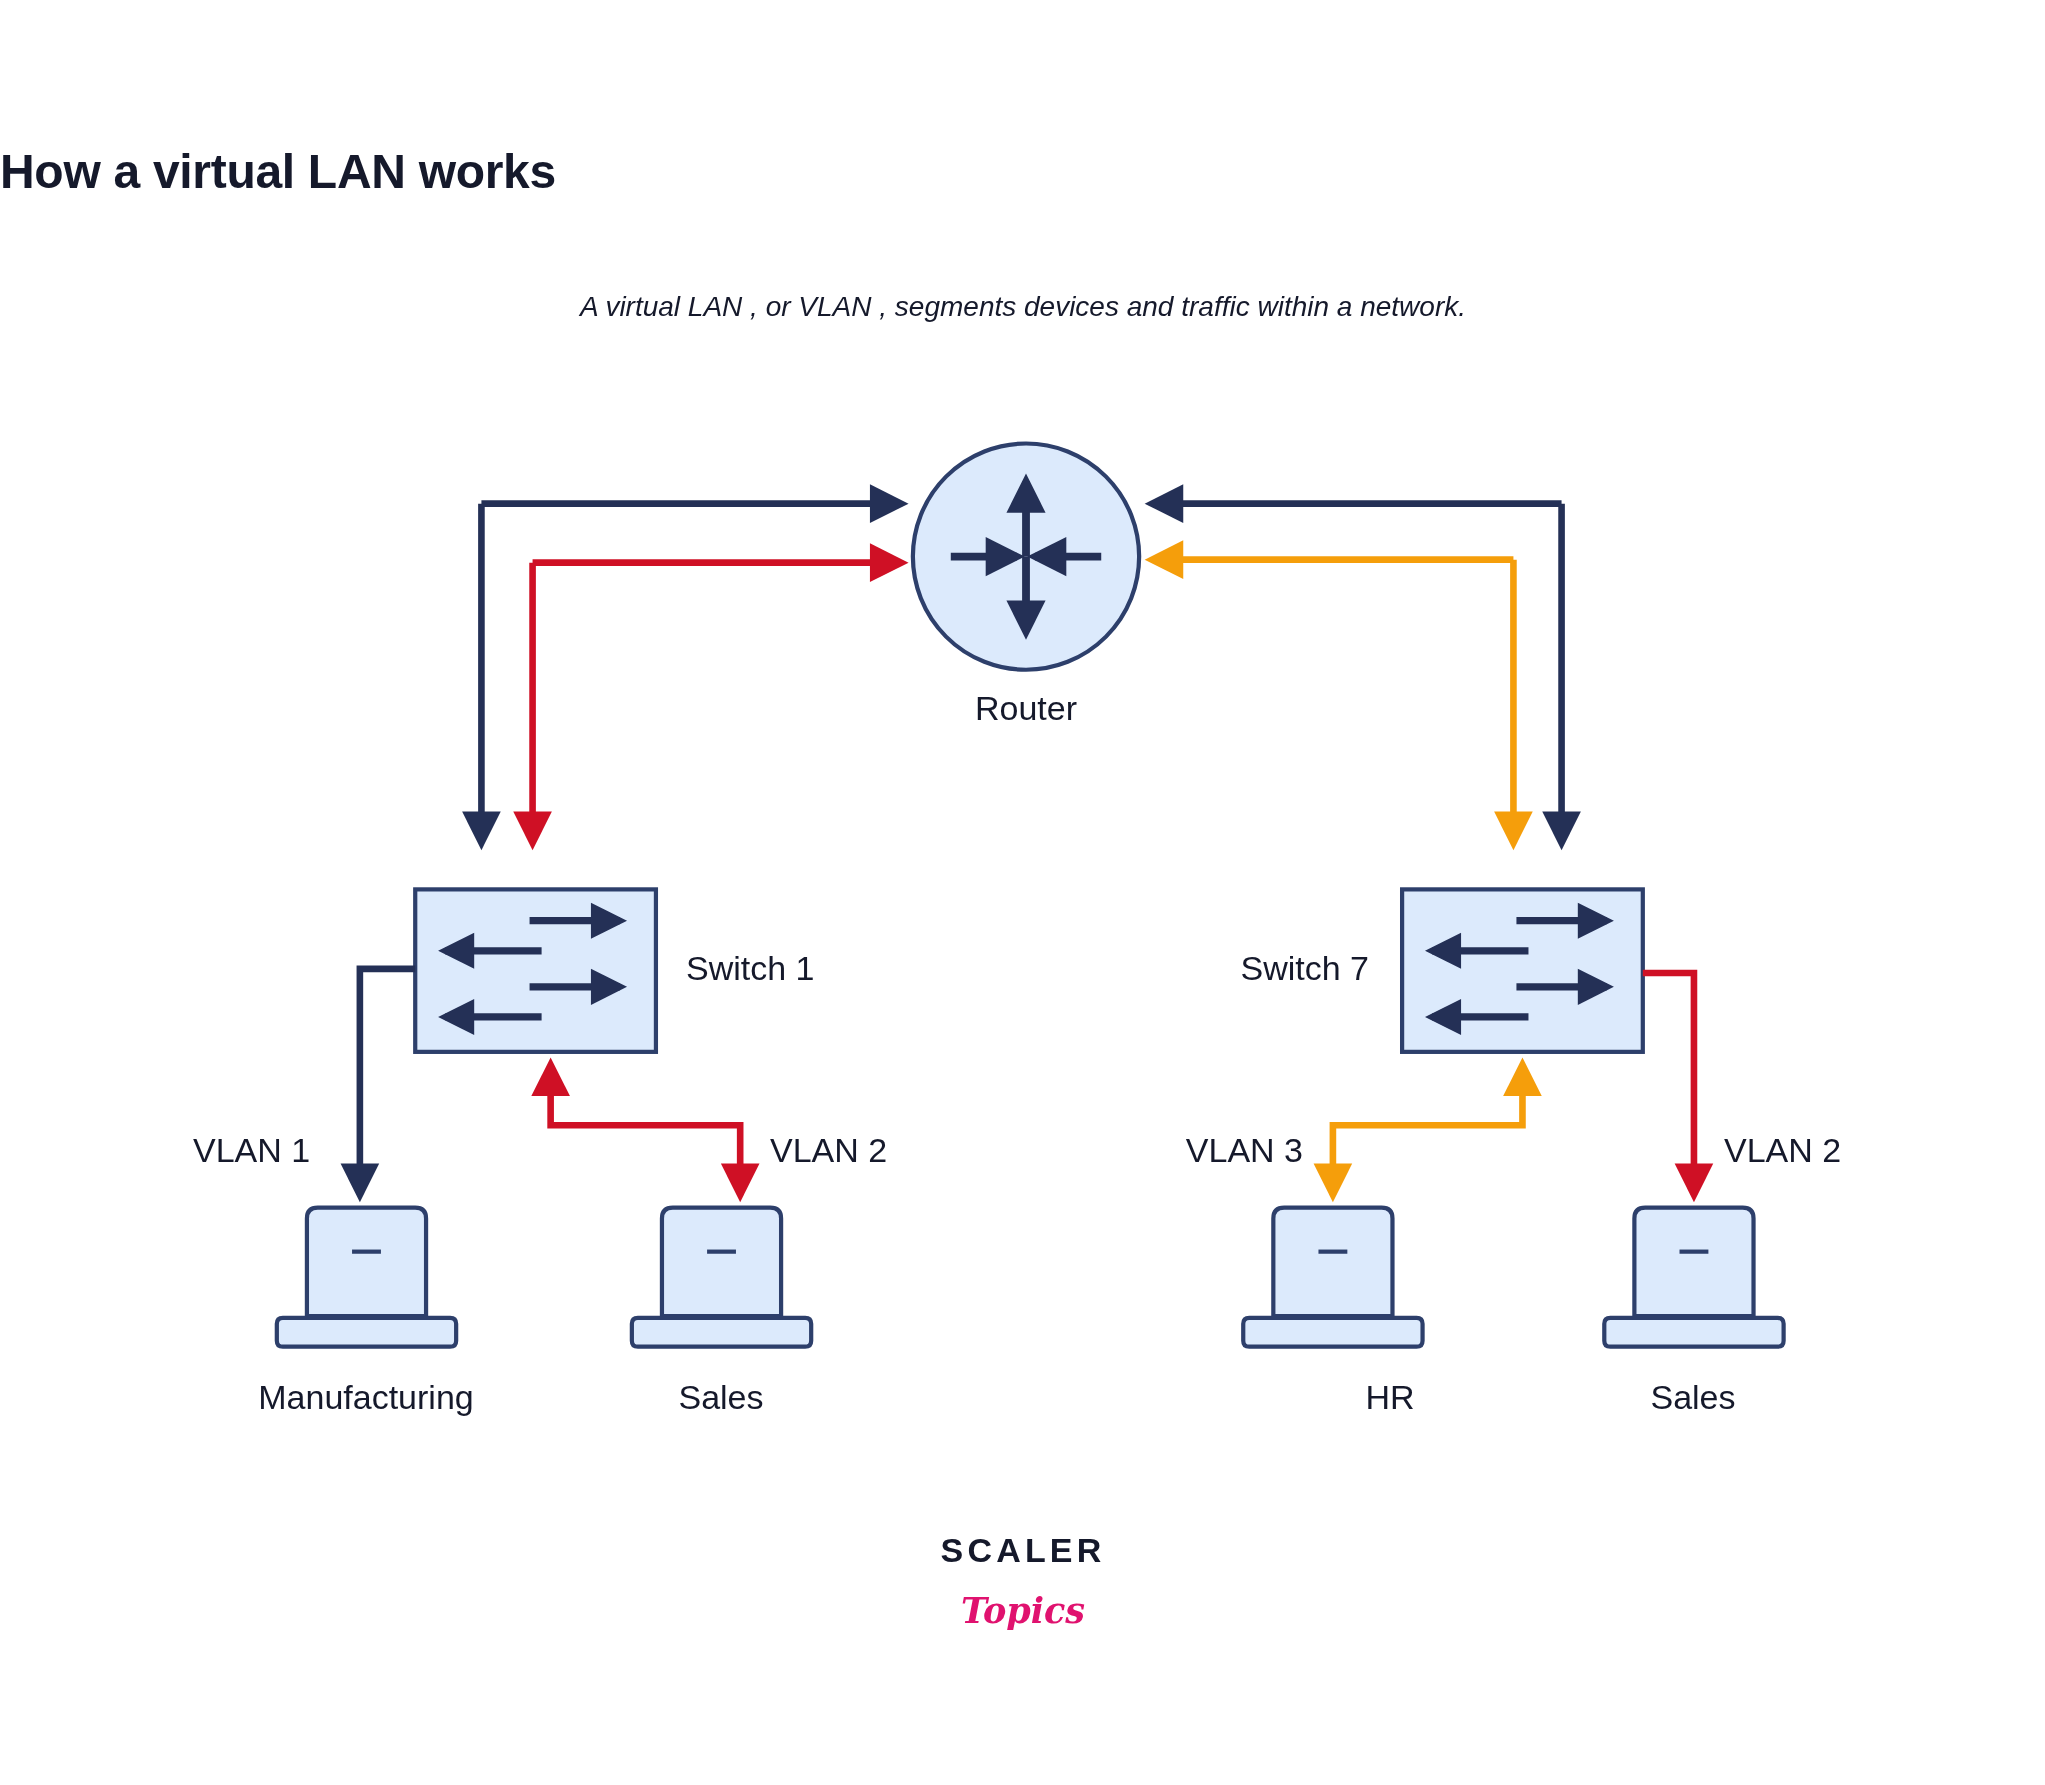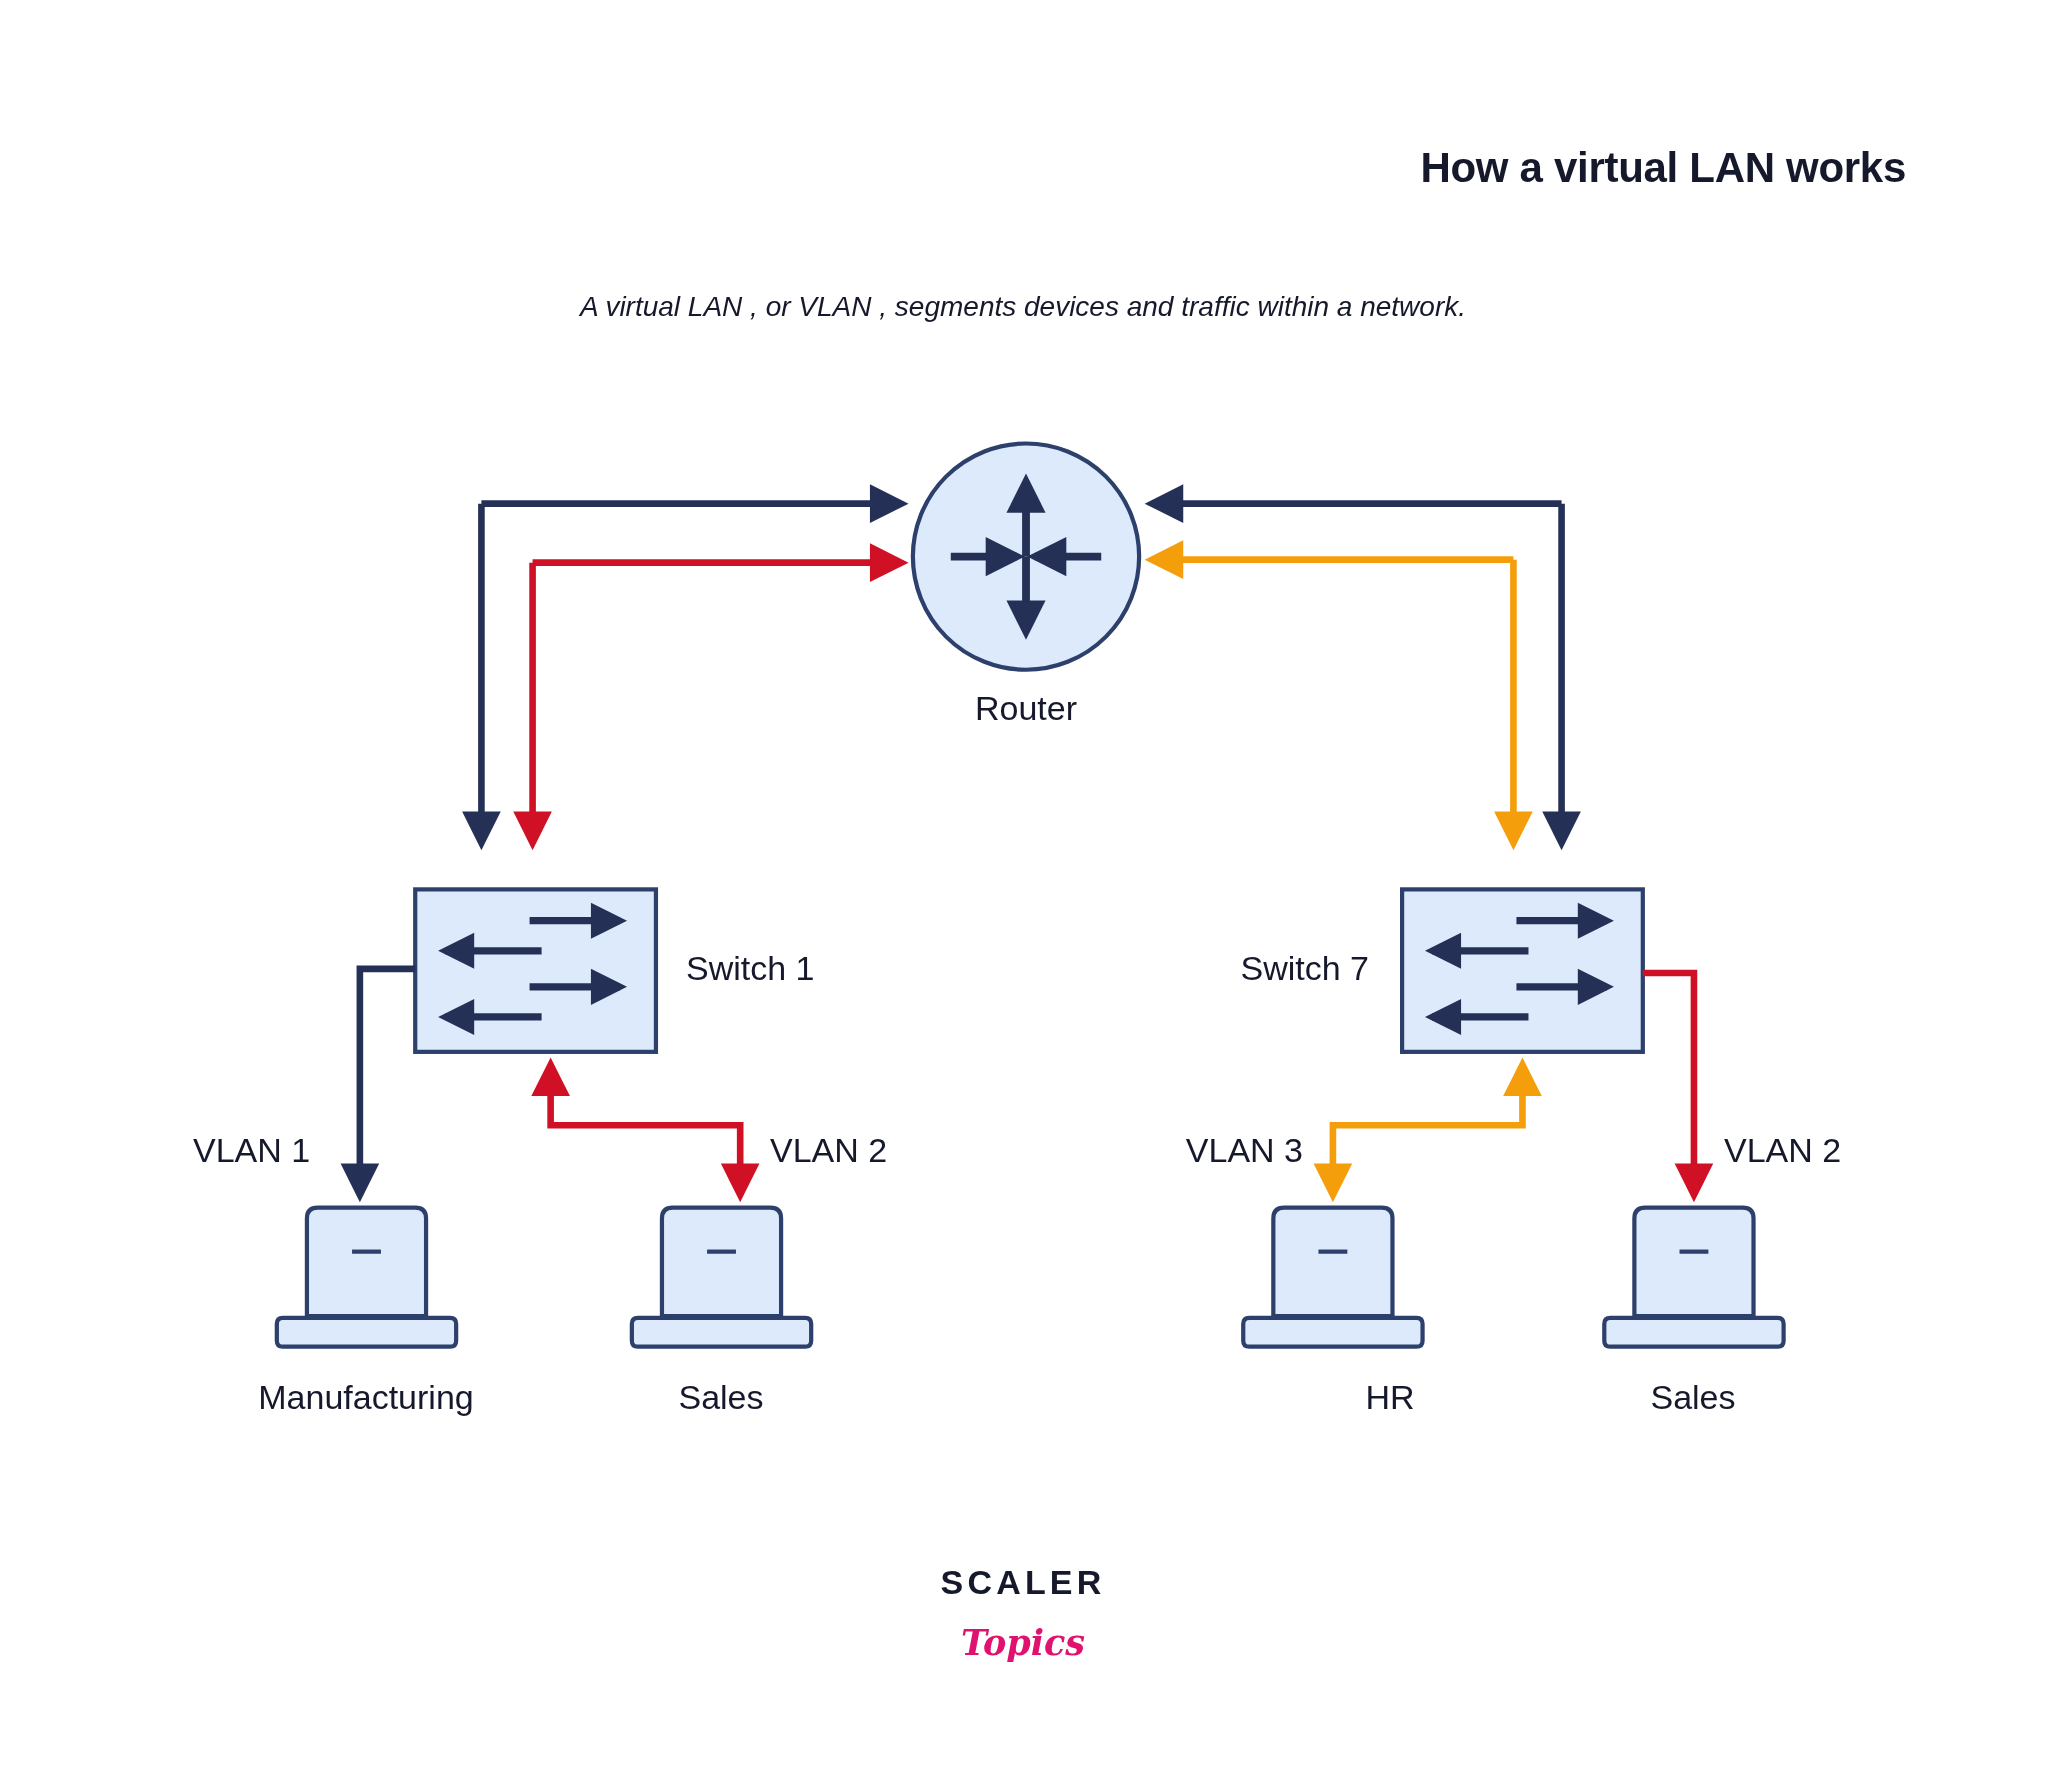--- a/index.html
+++ b/index.html
@@ -17,22 +17,22 @@
   }
   .page {
     position: absolute;
     inset: 0;
   }
   .title {
     position: absolute;
     top: 144px;
     left: 0;
     width: 1906px;
-    text-align: right;
-    font-size: 42px;
+    text-align: left;
+    font-size: 48px;
     font-weight: bold;
     color: #15192b;
     letter-spacing: -0.3px;
   }
   .subtitle {
     position: absolute;
     top: 253px;
     left: 0;
     width: 2046px;
     text-align: center;
@@ -63,21 +63,20 @@
     position: absolute;
     left: 0;
     width: 2046px;
     text-align: center;
   }
   .logo-main {
     font-size: 34px;
     font-weight: bold;
     letter-spacing: 4.2px;
     color: #15192b;
-    margin-top: 32px;
   }
   .logo-sub {
     margin-top: 20px;
     font-size: 35px;
     font-style: italic;
     font-weight: bold;
     color: #e0126f;
     font-family: "DejaVu Serif", serif;
   }
 </style>

